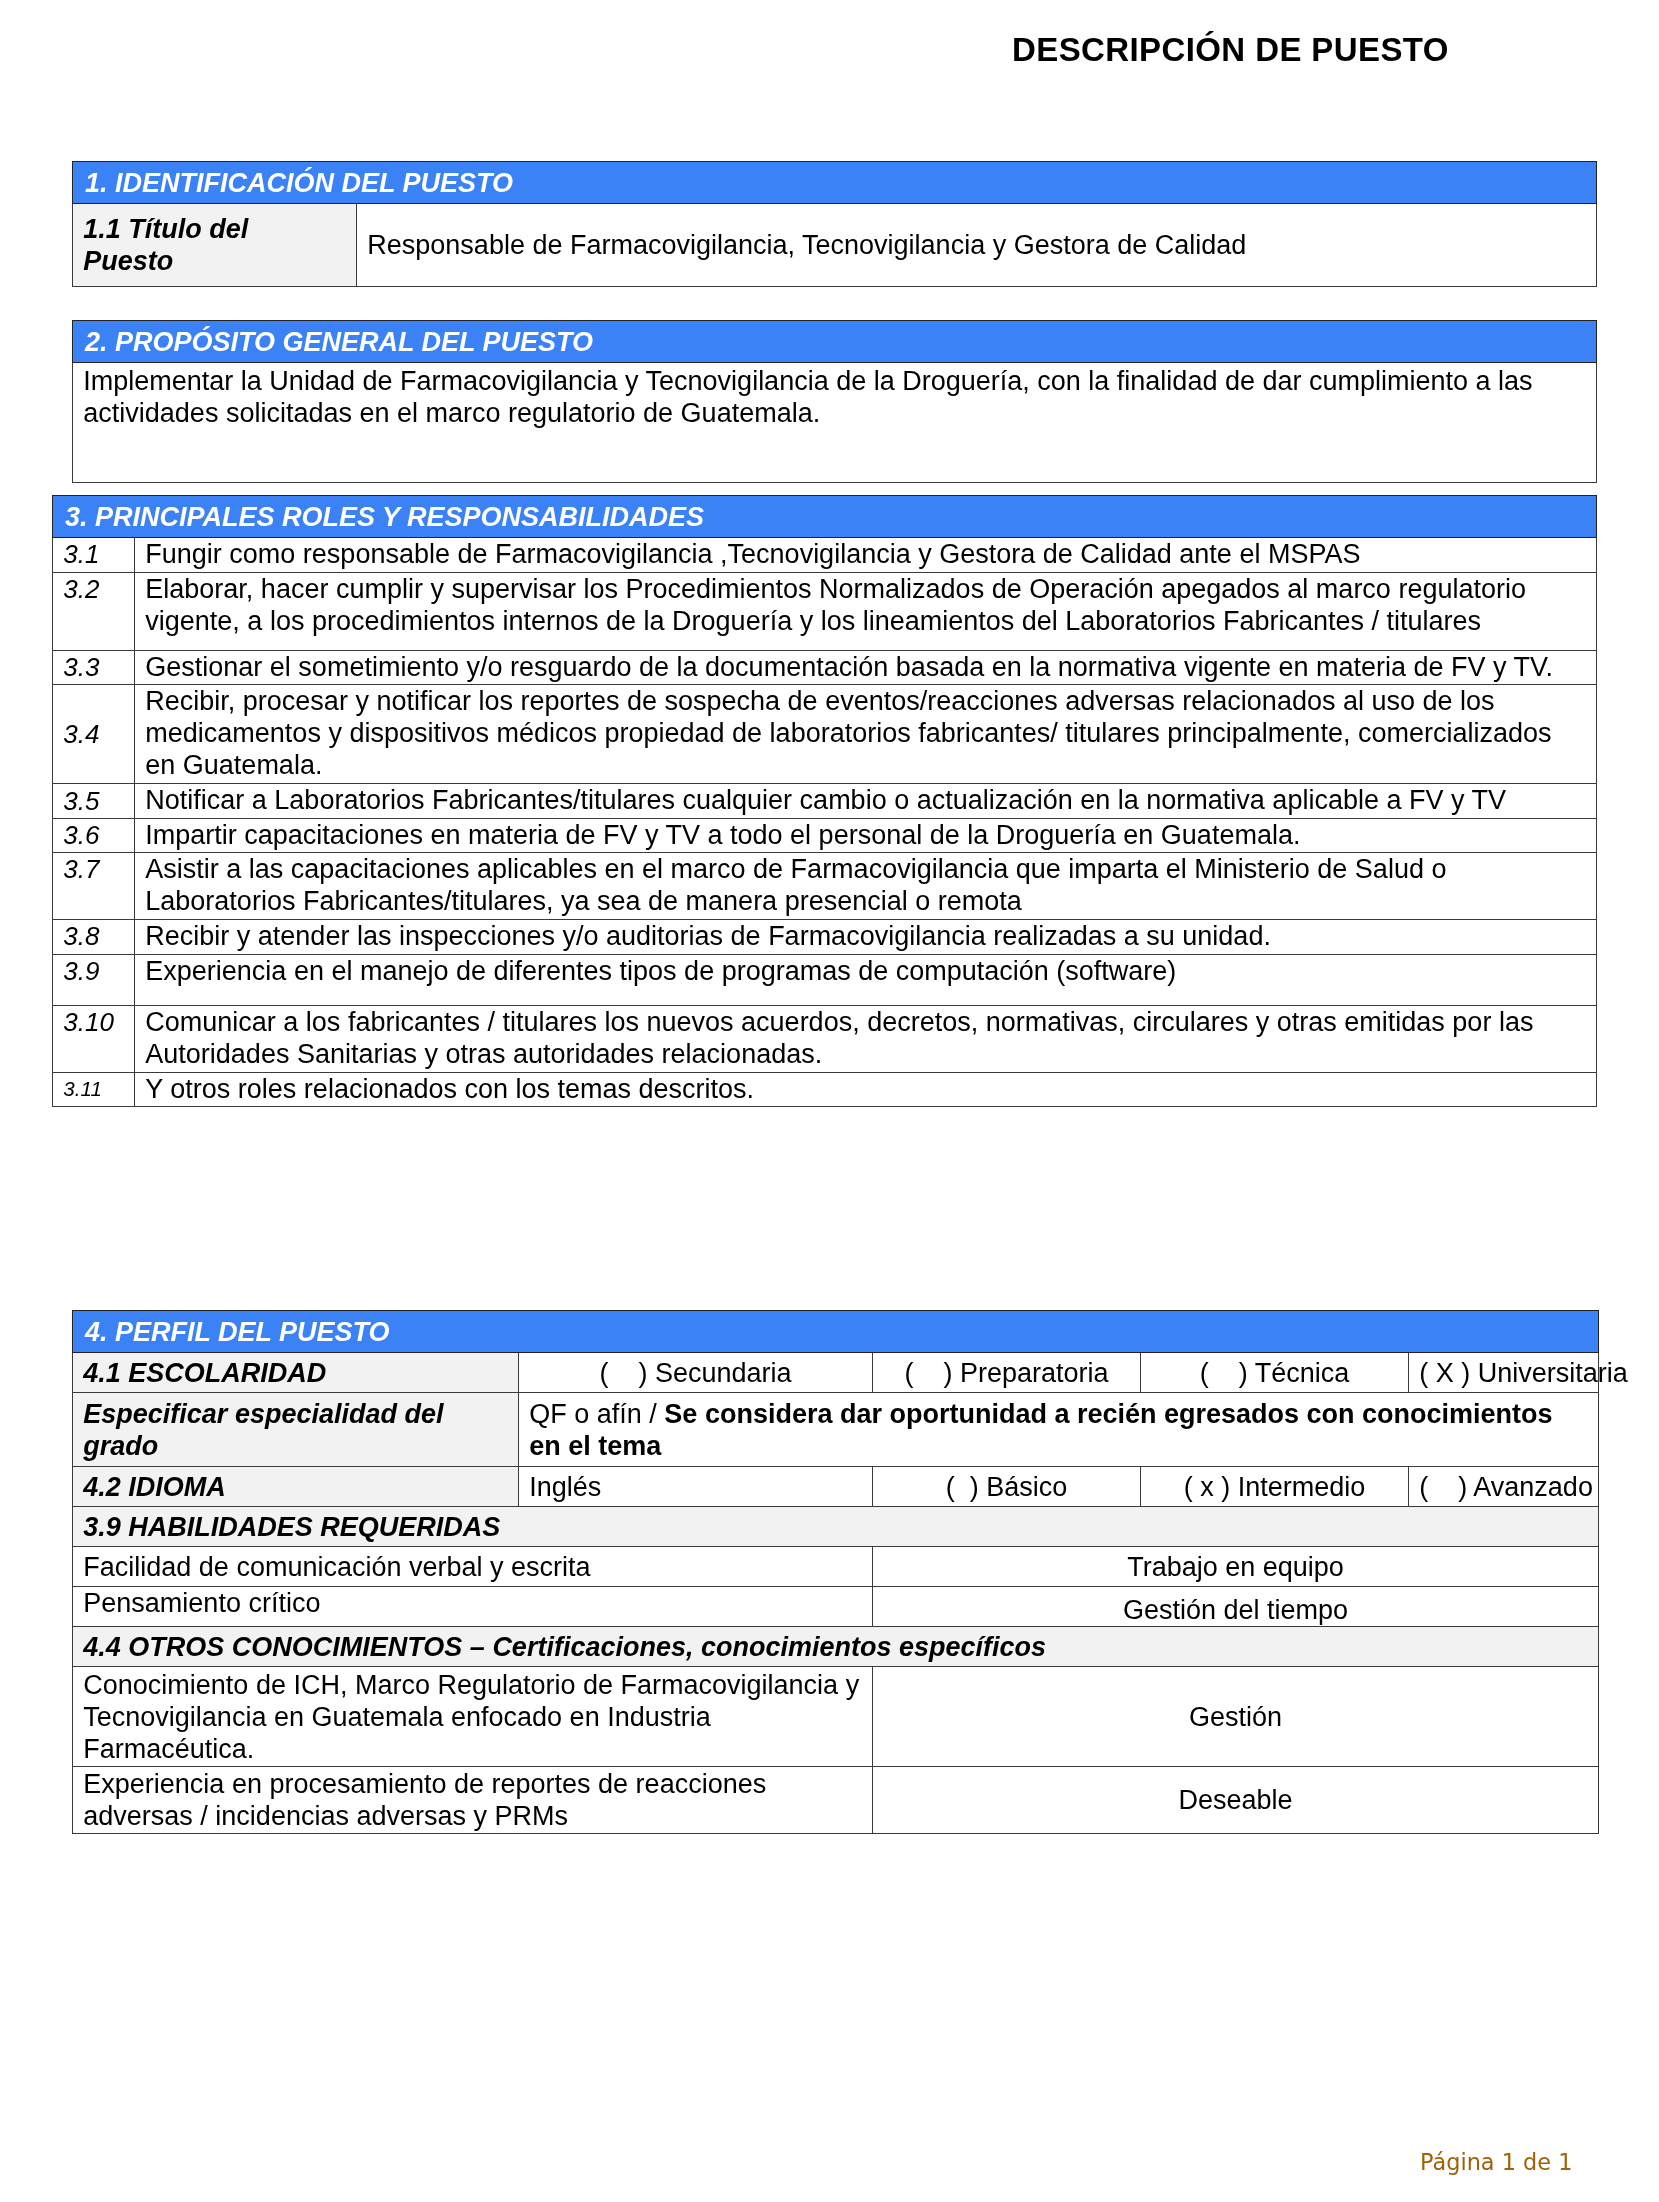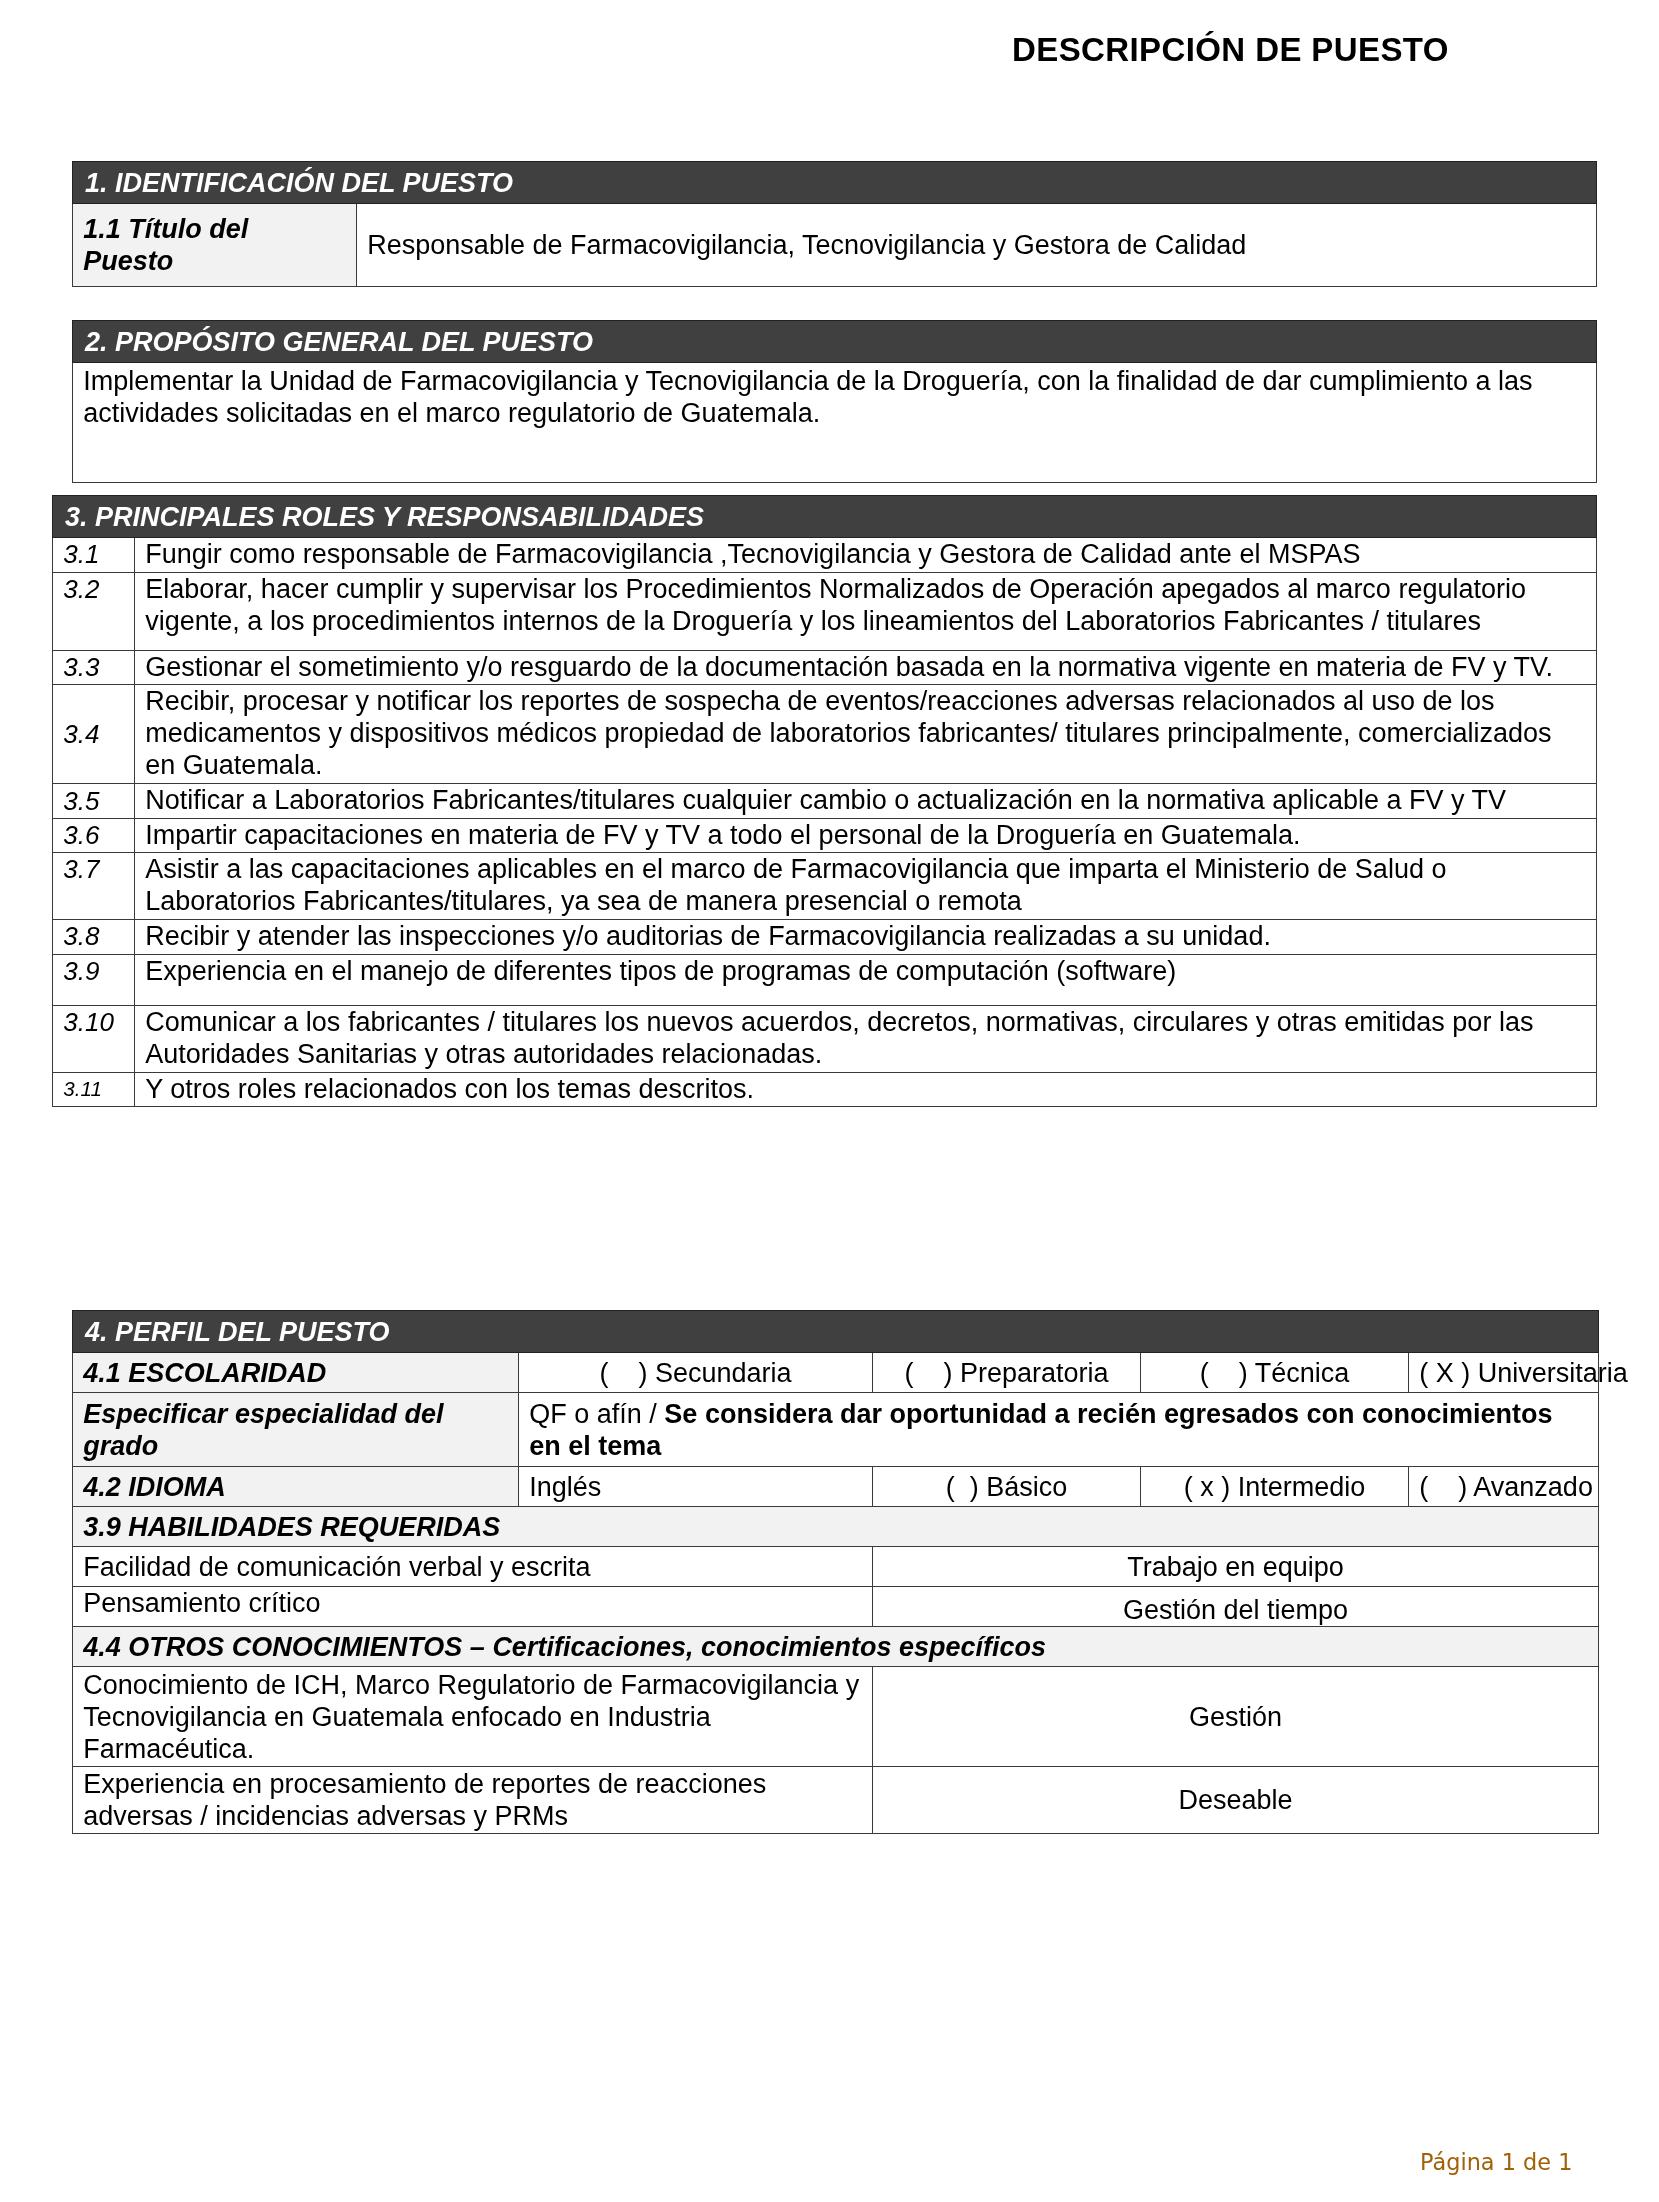--- a/index.html
+++ b/index.html
@@ -7,21 +7,21 @@
       width: 1660px; height: 2203px; position: relative; overflow: hidden;
       font-family: "Liberation Sans", sans-serif; color: #000;
     }
     .doc-title {
       position: absolute; left: 1012px; top: 31px;
       font-size: 33px; font-weight: bold; letter-spacing: 0.4px;
     }
     table { border-collapse: collapse; position: absolute; table-layout: fixed; }
     td { border: 1.7px solid #3a3a3a; font-size: 27px; line-height: 32px; vertical-align: top; padding: 0 10.3px; }
     .hdr td {
-      background: #404040; color: #ffffff; font-weight: bold; font-style: italic;
+      background: #3b82f6; color: #ffffff; font-weight: bold; font-style: italic;
       font-size: 27px; height: 41px; vertical-align: middle; padding: 0 12px;
       border-color: #222;
     }
     .lbl { background: #f2f2f2; font-weight: bold; font-style: italic; }
     .sub td.full { background: #f2f2f2; font-weight: bold; font-style: italic; vertical-align: middle; }
     .c { text-align: center; vertical-align: middle; }
     .m { vertical-align: middle; }
     .num { font-style: italic; font-size: 26px; padding-left: 10.3px; }
     .num.small { font-size: 20.6px; margin-top: 44px; }
     #s1 { left: 72px; top: 161px; width: 1525px; }

